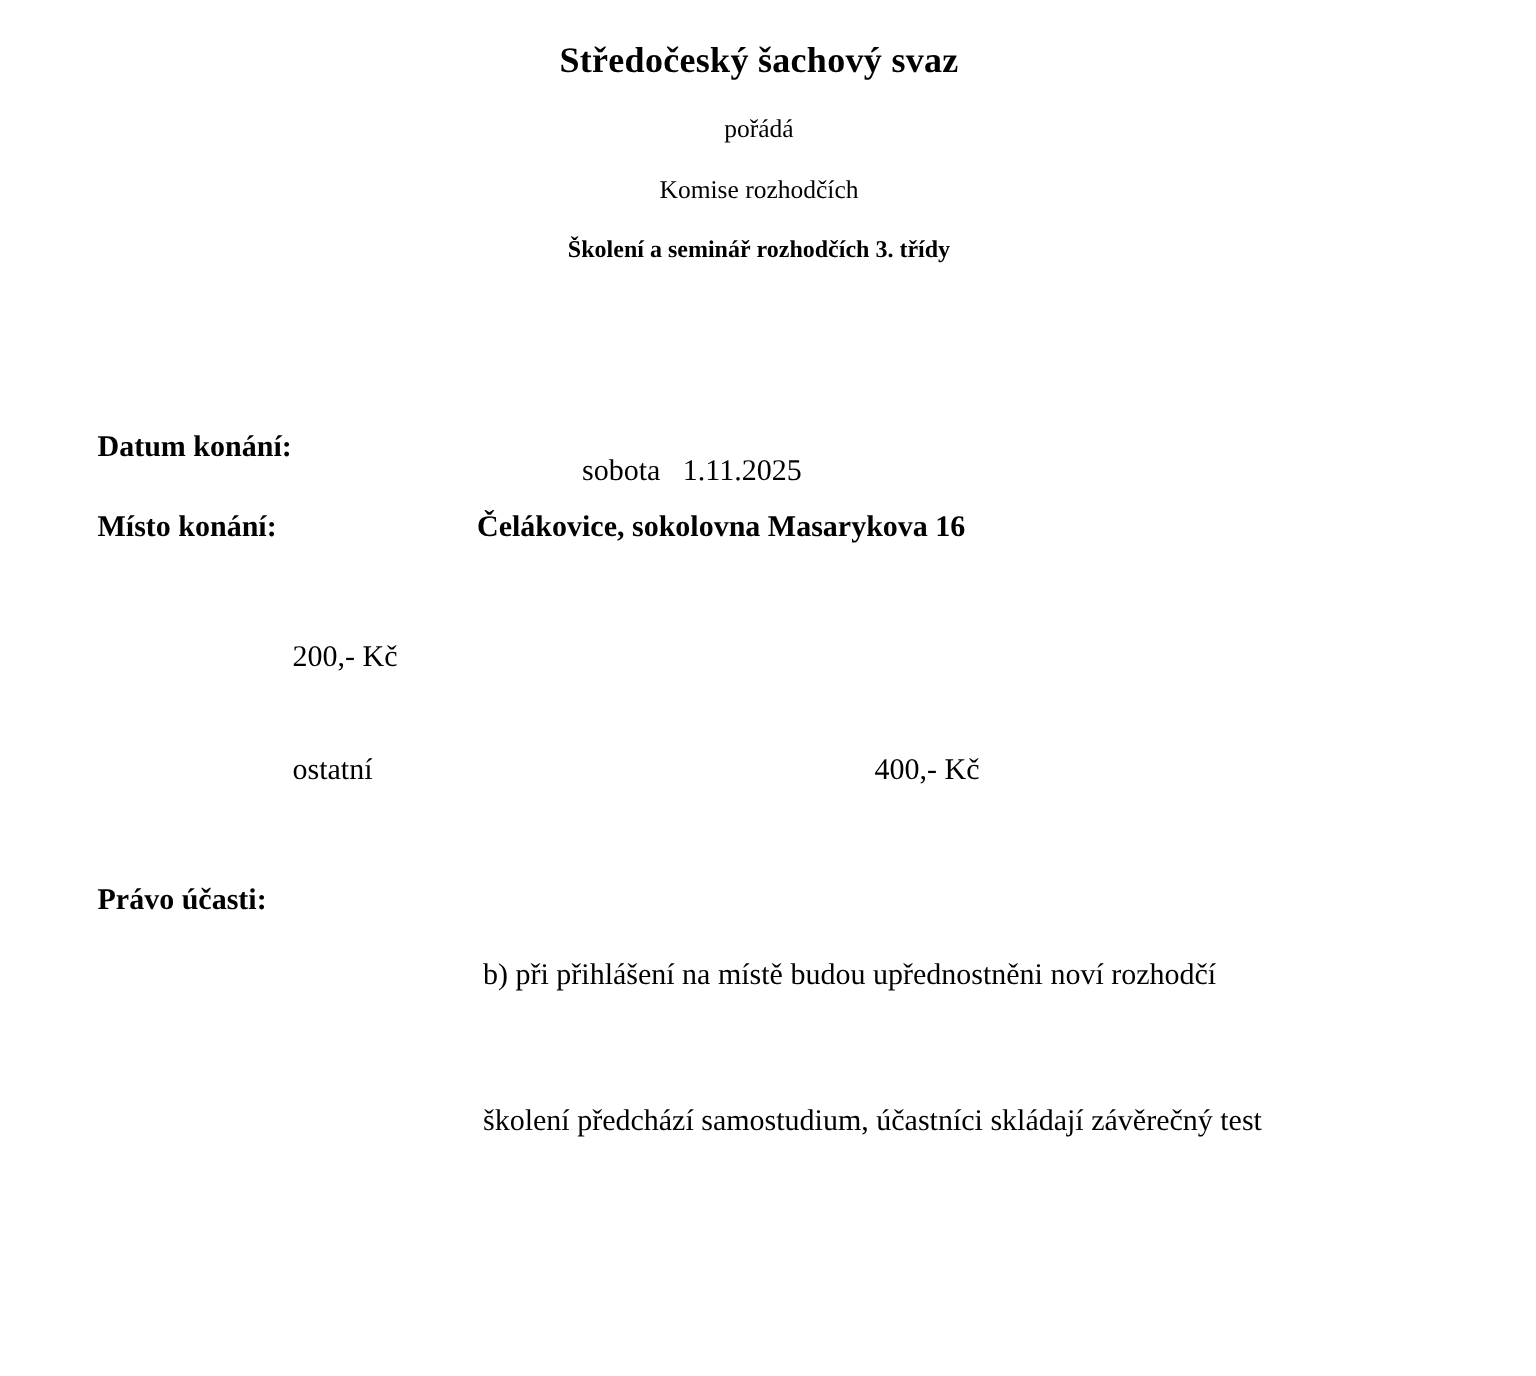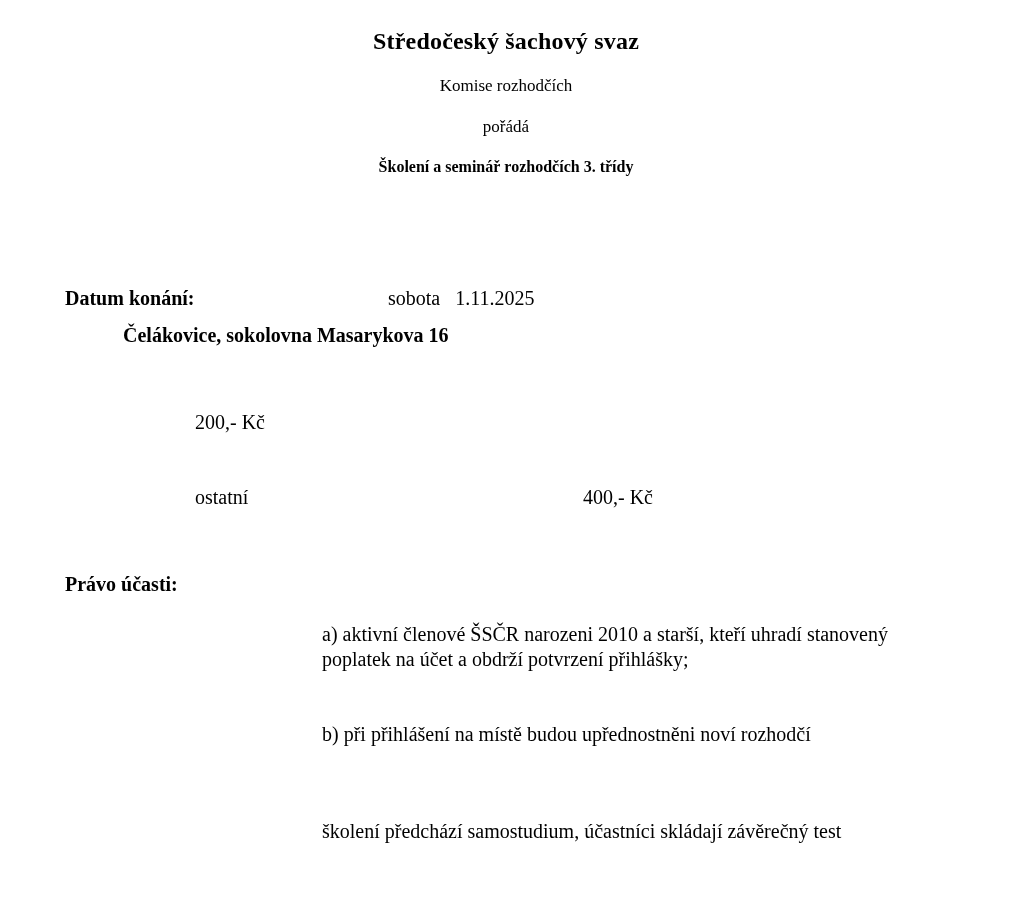--- a/index.html
+++ b/index.html
@@ -46,66 +46,66 @@
     font-weight: bold;
     line-height: 25px;
     white-space: pre-wrap;
   }
   .content {
     width: 700px;
     font-size: 20px;
     line-height: 25px;
     white-space: pre-wrap;
   }
-  .indent-date  { padding-left: 128px; }
+  .indent-date  { padding-left: 128px; margin-top: 16px; }
   .indent-venue { padding-left: 58px; font-weight: bold; }
   .indent-elig  { padding-left: 62px; }
   .fee-line { display: flex; padding-left: 130px; }
   .fee-text { flex: 0 0 388px; }
   .fee-price { white-space: nowrap; text-align: right; }
   .elig-note { margin-top: 22px; }
 </style>
 </head>
 <body>
 
 <div class="page">
 
   <header class="doc-header">
     <h1 class="org-title">Středočeský šachový svaz</h1>
+    <p class="sub-line">pořádá</p>
     <p class="sub-line">Komise rozhodčích</p>
-    <p class="sub-line">pořádá</p>
     <h2 class="event-title">Školení a seminář rozhodčích 3. třídy</h2>
   </header>
 
   <main class="doc-body">
 
     <div class="row first">
       <div class="label">Datum konání:</div>
       <div class="content indent-date">sobota   1.11.2025</div>
     </div>
 
     <div class="row">
+      <div class="label">Místo konání:</div>
       <div class="content indent-venue">Čelákovice, sokolovna Masarykova 16</div>
     </div>
 
     <div class="row">
       <div class="content">
         <div class="fee-line">
           <span class="fee-price">200,- Kč</span>
         </div>
         <div class="fee-line">
           <span class="fee-text">ostatní</span>
           <span class="fee-price">400,- Kč</span>
         </div>
       </div>
     </div>
 
     <div class="row">
       <div class="label">Právo účasti:</div>
       <div class="content indent-elig">
-        <div>a) aktivní členové ŠSČR narozeni 2010 a starší, kteří uhradí stanovený poplatek na účet a obdrží potvrzení přihlášky;</div>
         <div>b) při přihlášení na místě budou upřednostněni noví rozhodčí</div>
         <div class="elig-note">školení předchází samostudium, účastníci skládají závěrečný test</div>
       </div>
     </div>
 
   </main>
 </div>
 
 </body></html>

